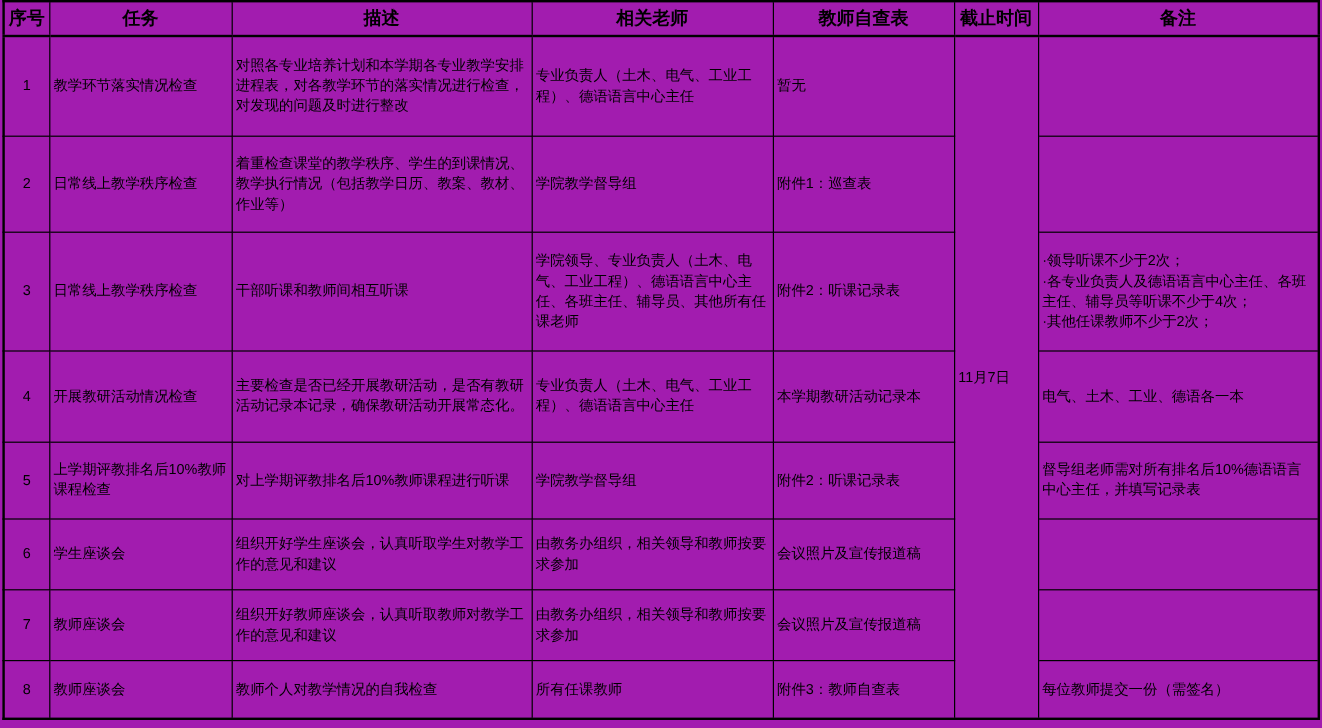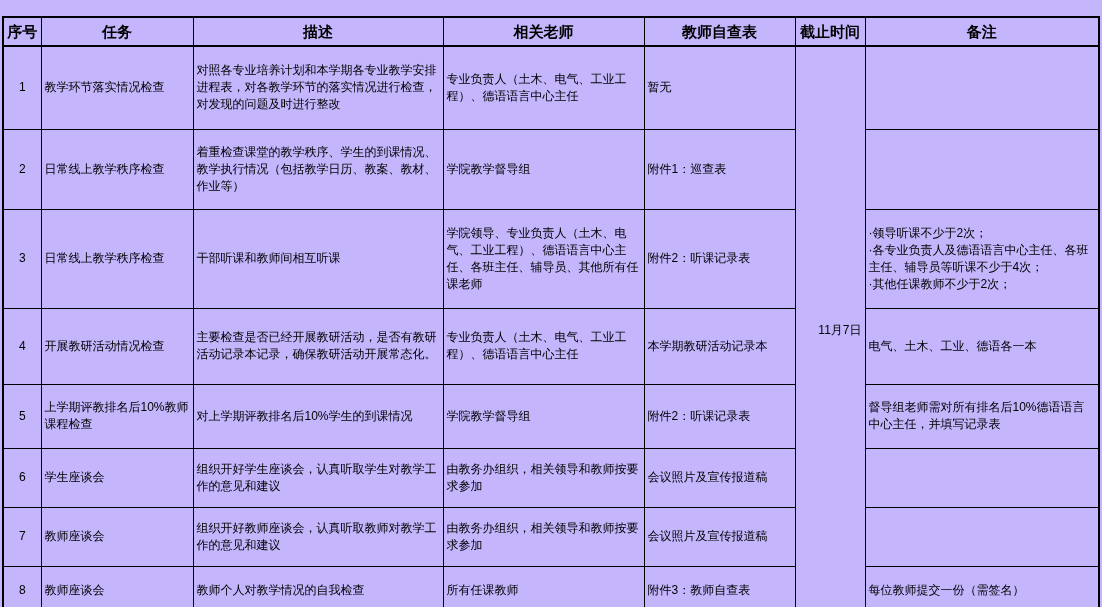--- a/index.html
+++ b/index.html
@@ -5,23 +5,23 @@
   html, body {
     margin: 0;
     padding: 0;
     background: #ffffff;
     color: #000000;
     font-family: "Liberation Sans", sans-serif;
   }
   .sheet {
     width: 1102px;
     height: 607px;
-    background: #c4b5fd;
+    background: #a21caf;
     box-sizing: border-box;
-    padding: 16px 0 0 2px;
+    padding: 0 0 0 2px;
   }
   table.task-table {
     border-collapse: collapse;
     table-layout: fixed;
     width: 1096px;
     border: 2px solid #000000;
   }
   th, td {
     border: 1px solid #000000;
     box-sizing: border-box;
@@ -37,21 +37,21 @@
     font-weight: bold;
     text-align: center;
     border-bottom: 2px solid #000000;
     padding: 2px 1px;
     height: 29px;
   }
   td.c-no {
     text-align: center;
   }
   td.c-deadline {
-    text-align: right;
+    text-align: left;
   }
   td.c-notes {
     white-space: pre-wrap;
   }
 </style>
 </head>
 <body>
 
 <div class="sheet">
   <table class="task-table">
@@ -107,21 +107,21 @@
         <td class="c-no">4</td>
         <td class="c-task">开展教研活动情况检查</td>
         <td class="c-desc">主要检查是否已经开展教研活动，是否有教研活动记录本记录，确保教研活动开展常态化。</td>
         <td class="c-teachers">专业负责人（土木、电气、工业工程）、德语语言中心主任</td>
         <td class="c-materials">本学期教研活动记录本</td>
         <td class="c-notes">电气、土木、工业、德语各一本</td>
       </tr>
       <tr style="height:64px">
         <td class="c-no">5</td>
         <td class="c-task">上学期评教排名后10%教师课程检查</td>
-        <td class="c-desc">对上学期评教排名后10%学生的到课情况</td>
+        <td class="c-desc">对上学期评教排名后10%教师课程进行听课</td>
         <td class="c-teachers">学院教学督导组</td>
         <td class="c-materials">附件2：听课记录表</td>
         <td class="c-notes">督导组老师需对所有排名后10%德语语言中心主任，并填写记录表</td>
       </tr>
       <tr style="height:59px">
         <td class="c-no">6</td>
         <td class="c-task">学生座谈会</td>
         <td class="c-desc">组织开好学生座谈会，认真听取学生对教学工作的意见和建议</td>
         <td class="c-teachers">由教务办组织，相关领导和教师按要求参加</td>
         <td class="c-materials">会议照片及宣传报道稿</td>

